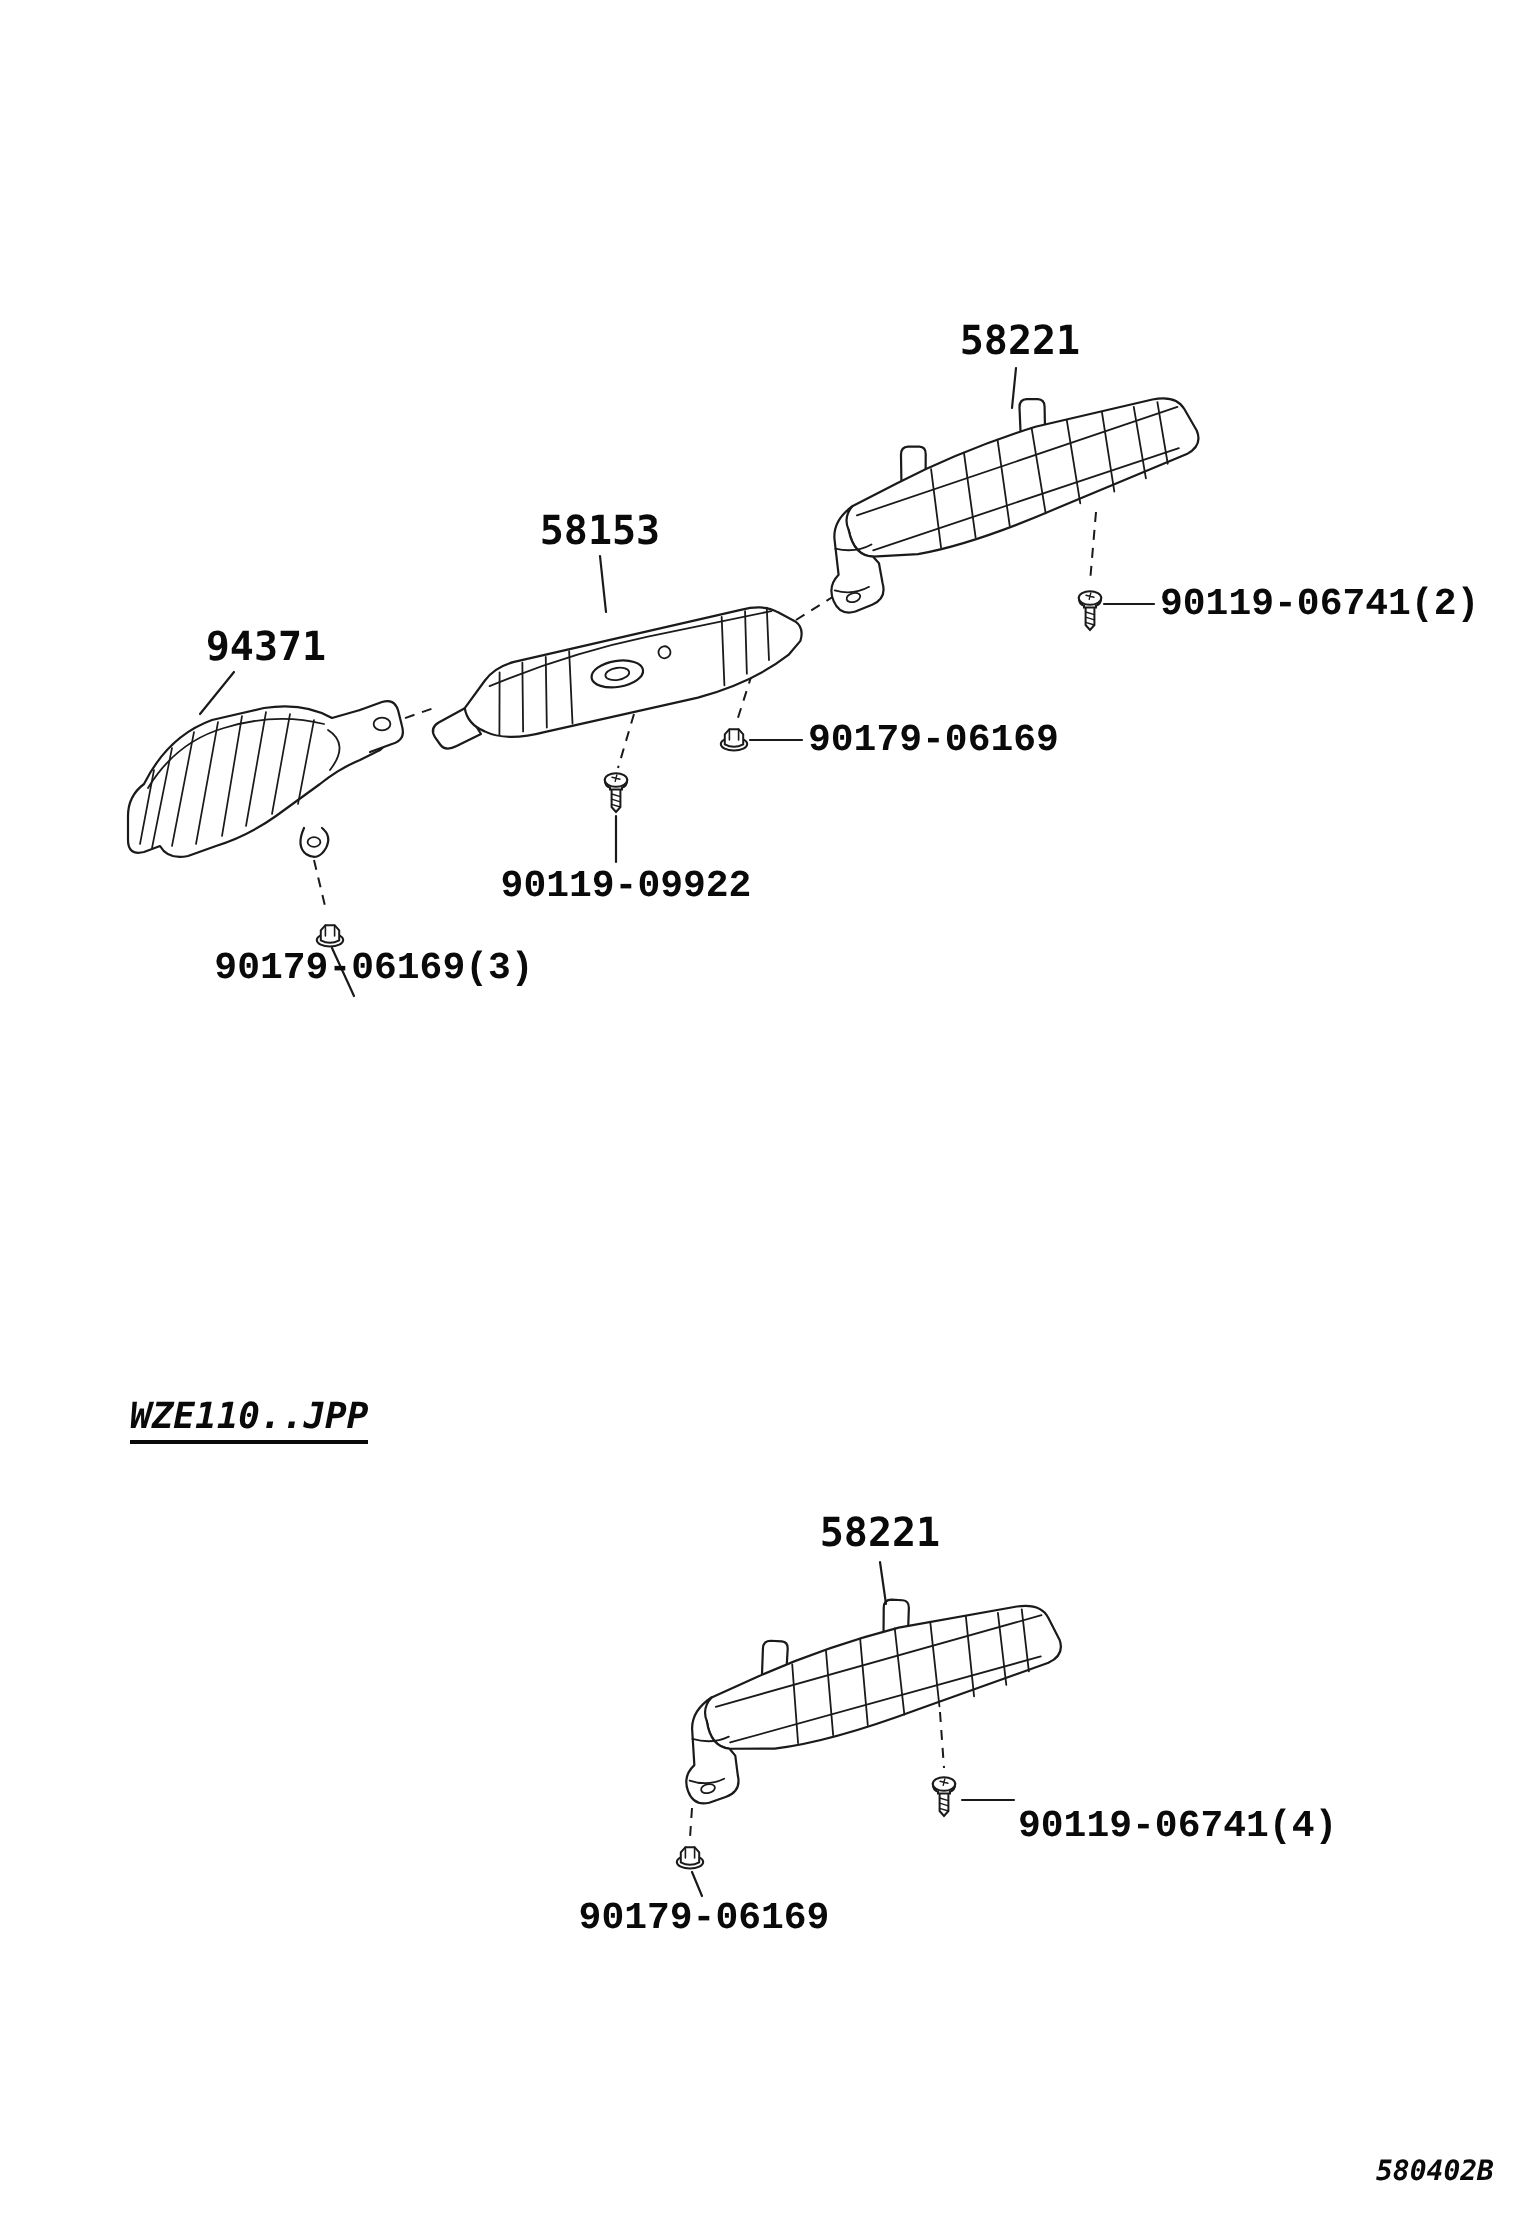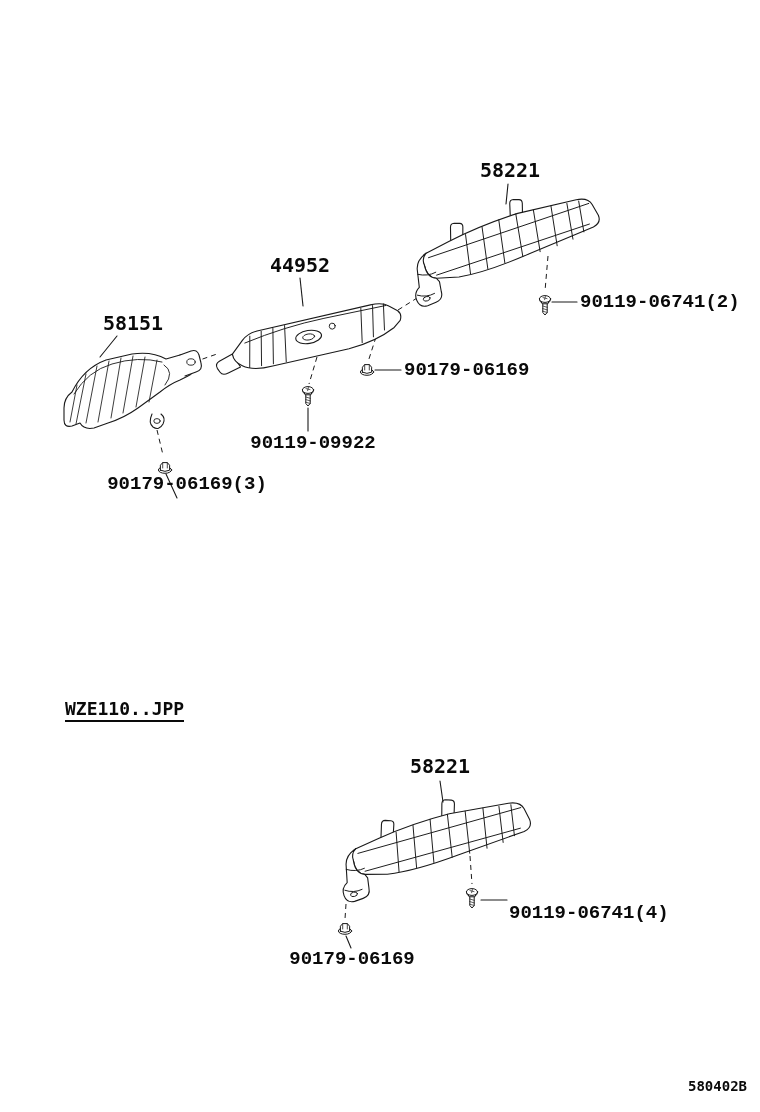--- a/index.html
+++ b/index.html
@@ -18,24 +18,25 @@
     color:#0a0a0a;
   }
   .part-num { font-size:20px; line-height:20px; }
   .fastener { font-size:19px; line-height:19px;font-family:Liberation Mono, monospace; }
   .centered { transform:translateX(-50%); }
   .variant {
     position:absolute; left:65px; top:699px;
     font-size:18px; line-height:20px; font-weight:bold;
     border-bottom:2px solid #0a0a0a; padding-bottom:1px;
     white-space:nowrap;
+    font-style:italic;
   }
   .code {
     position:absolute; right:13px; top:1078px;
-    font-size:14px; line-height:16px; font-weight:bold;
+    font-size:14px; line-height:16px; font-weight:bold;font-style:italic;
   }
 </style>
 </head>
 <body>
 
 <div class="canvas">
 
   <svg class="art" width="760" height="1112" viewBox="0 0 760 1112">
     <defs>
       <g id="s58221" fill="#fff" stroke="currentColor" stroke-width="1.1" stroke-linejoin="round" stroke-linecap="round">
@@ -113,22 +114,22 @@
       <path d="M375,370 L401,370"></path>
       <path d="M308,408 L308,431"></path>
       <path d="M166,474 L177,498"></path>
       <path d="M440,781 L443,802"></path>
       <path d="M481,900 L507,900"></path>
       <path d="M346,936 L351,948"></path>
     </g>
   </svg>
 
   <div class="lbl part-num centered" style="left:510px;top:160px">58221</div>
-  <div class="lbl part-num centered" style="left:300px;top:255px">44952</div>
-  <div class="lbl part-num centered" style="left:133px;top:313px">58151</div>
+  <div class="lbl part-num centered" style="left:300px;top:255px">58153</div>
+  <div class="lbl part-num centered" style="left:133px;top:313px">94371</div>
   <div class="lbl fastener" style="left:580px;top:293px">90119-06741(2)</div>
   <div class="lbl fastener" style="left:404px;top:361px">90179-06169</div>
   <div class="lbl fastener centered" style="left:313px;top:434px">90119-09922</div>
   <div class="lbl fastener centered" style="left:187px;top:475px">90179-06169(3)</div>
 
   <div class="variant">WZE110..JPP</div>
 
   <div class="lbl part-num centered" style="left:440px;top:756px">58221</div>
   <div class="lbl fastener" style="left:509px;top:904px">90119-06741(4)</div>
   <div class="lbl fastener centered" style="left:352px;top:950px">90179-06169</div>

